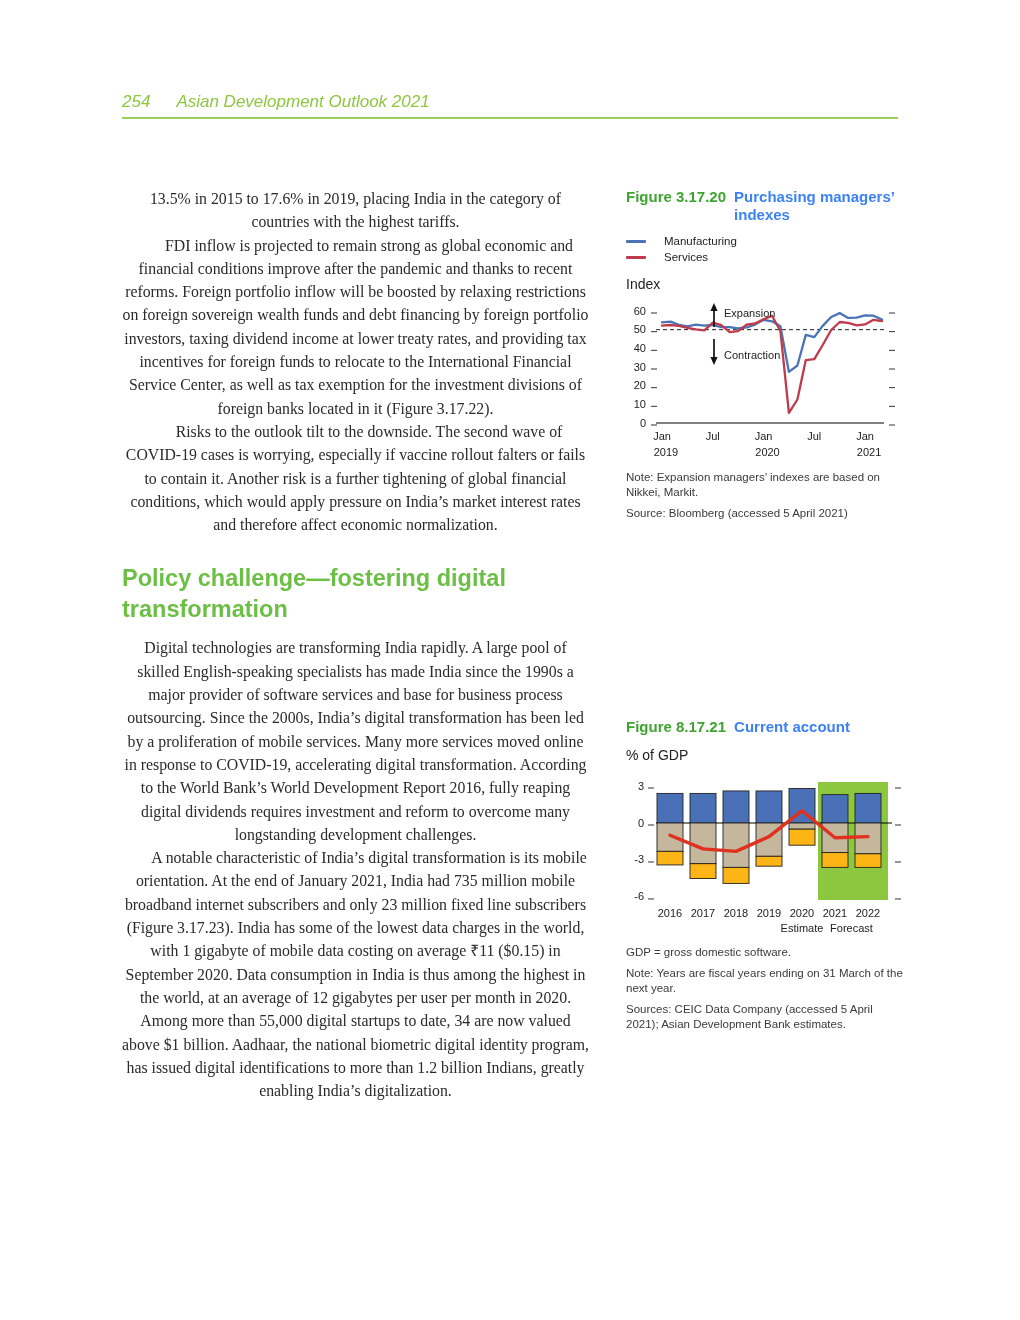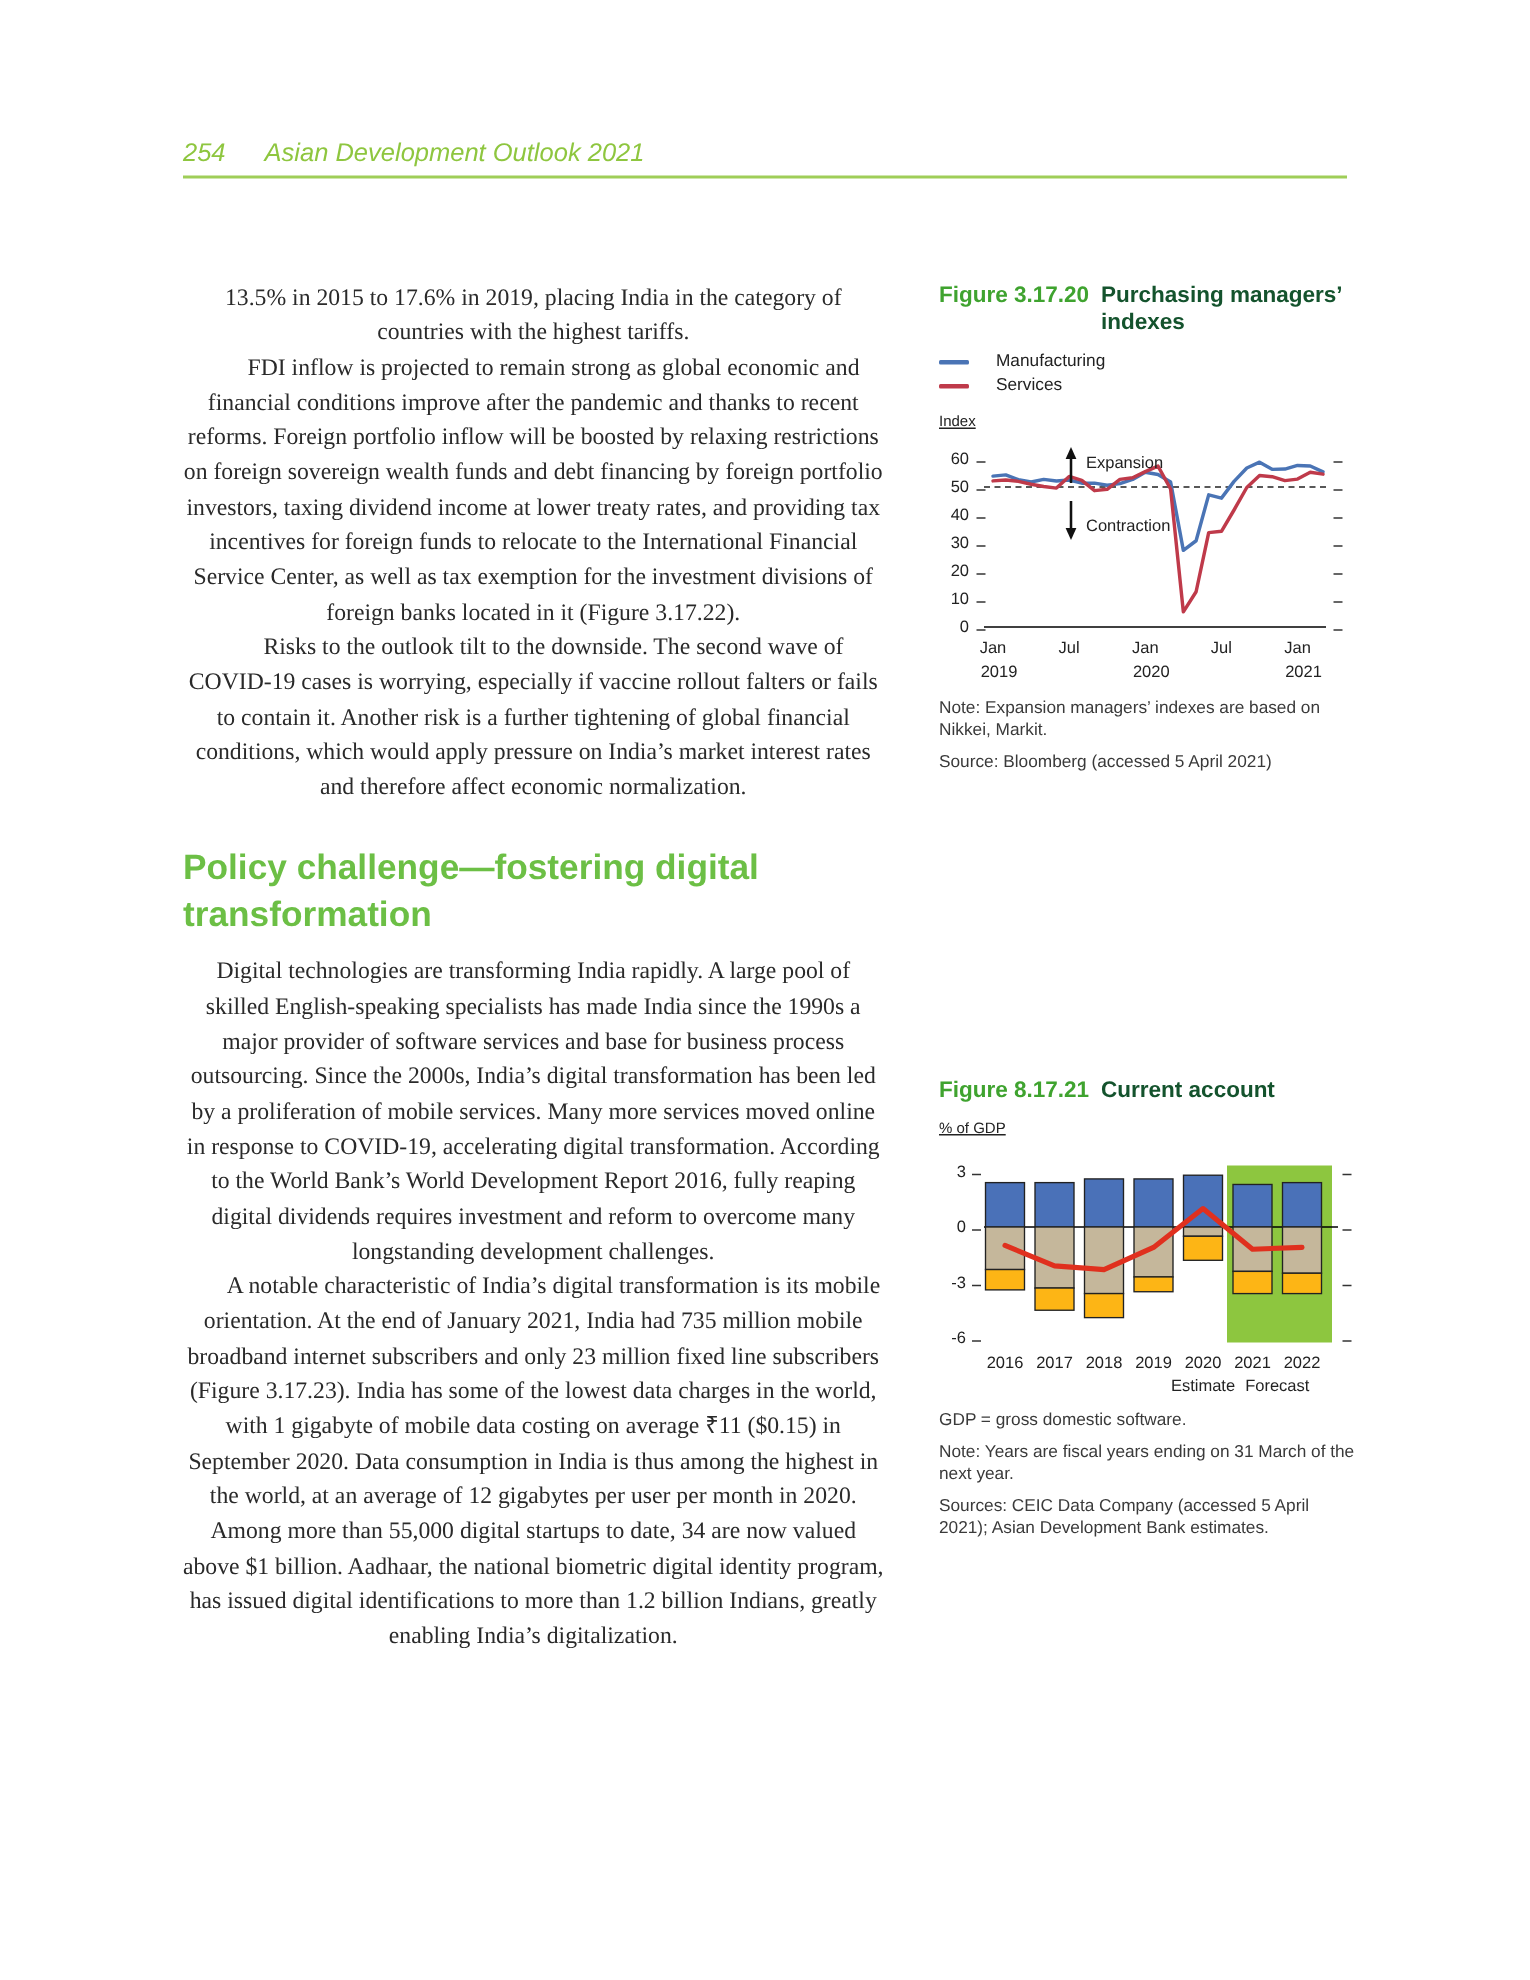--- a/index.html
+++ b/index.html
@@ -15,27 +15,27 @@
   #colL{position:absolute;left:122px;top:147px;width:467px;font-size:15.8px;line-height:23.3px;}
   #colL p{margin:0;text-align:center;}
   #colL p.indent{text-indent:27px;}
   #policy-heading{font-family:"Liberation Sans",sans-serif;font-weight:700;color:#6cbf45;
        font-size:23.5px;line-height:31px;margin:27px 0 11px 0;}
   
   .fig{position:absolute;left:626px;width:280px;font-family:"Liberation Sans",sans-serif;}
   #fig1{top:148px;} #fig2{top:678px;}
   .fig-title-row{display:flex;gap:8px;font-size:15px;font-weight:700;line-height:18px;}
   .fig-label{color:#3fa32f;white-space:nowrap;}
-  .fig-title{color:#14532d;}
+  .fig-title{color:#3b82f6;}
   .legend{margin-top:9px;}
   .leg-row{display:flex;align-items:center;gap:18px;height:16px;}
   .dash{width:20px;height:3px;border-radius:1px;flex:0 0 auto;}
   .sq{width:15px;height:10px;border:1px solid #333;flex:0 0 auto;box-sizing:border-box;}
   .leg-lab{font-size:11.5px;color:#222;}
-  .unit-lab{font-size:10px;color:#222;margin-top:11px;text-decoration:underline;}
+  .unit-lab{font-size:14px;color:#222;margin-top:11px;}
   .fig svg{display:block;margin-top:3px;}
   .fig-note{font-size:11.5px;line-height:15px;color:#3a3a3a;margin-top:7px;}
   .fig-note + .fig-note{margin-top:6px;}
   text{font-family:"Liberation Sans",sans-serif;}
 </style>
 </head>
 <body>
 
 <div id="page">
 

